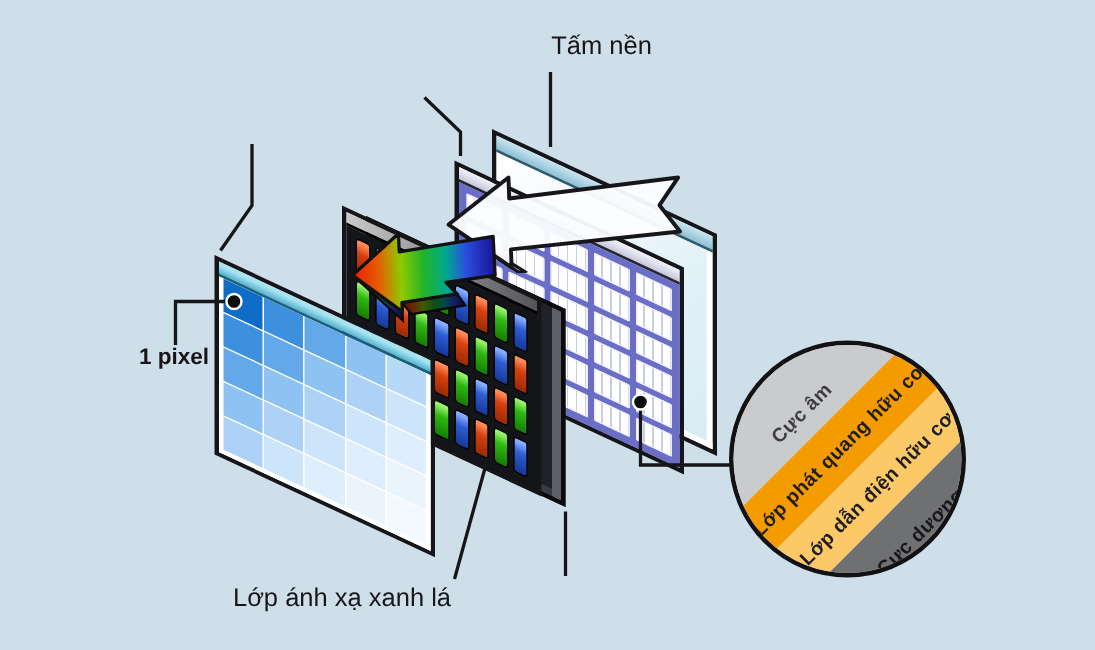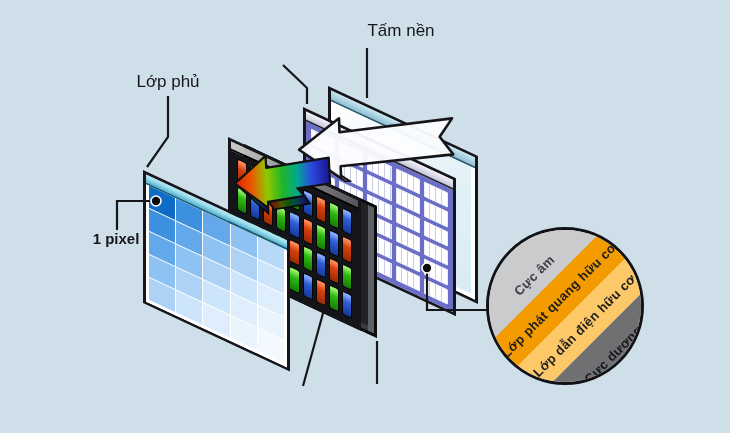--- a/index.html
+++ b/index.html
@@ -223,17 +223,17 @@
       <polyline points="367,48 367,98"></polyline>
       <polyline points="117,230 117,201 150,201"></polyline>
       <polyline points="303,386 325,306"></polyline>
       <polyline points="377,341 377,384"></polyline>
       <polyline points="427,270 427,310 487,310"></polyline>
     </g>
     <circle cx="156" cy="201" r="5" fill="#0c0c0c" stroke="#fff" stroke-width="1.6"></circle>
     <circle cx="427" cy="268" r="5" fill="#0c0c0c" stroke="#fff" stroke-width="1.6"></circle>
   </svg>
 
-  <div class="lbl" style="left:168px;top:82px">Lớp phủ</div>
   <div class="lbl" style="left:401px;top:31px">Tấm nền</div>
   <div class="lbl small" style="left:116px;top:238px">1 pixel</div>
+  <div class="lbl" style="left:228px;top:399px">Lớp ánh xạ xanh lá</div>
 
 </div>
 
 </body></html>

